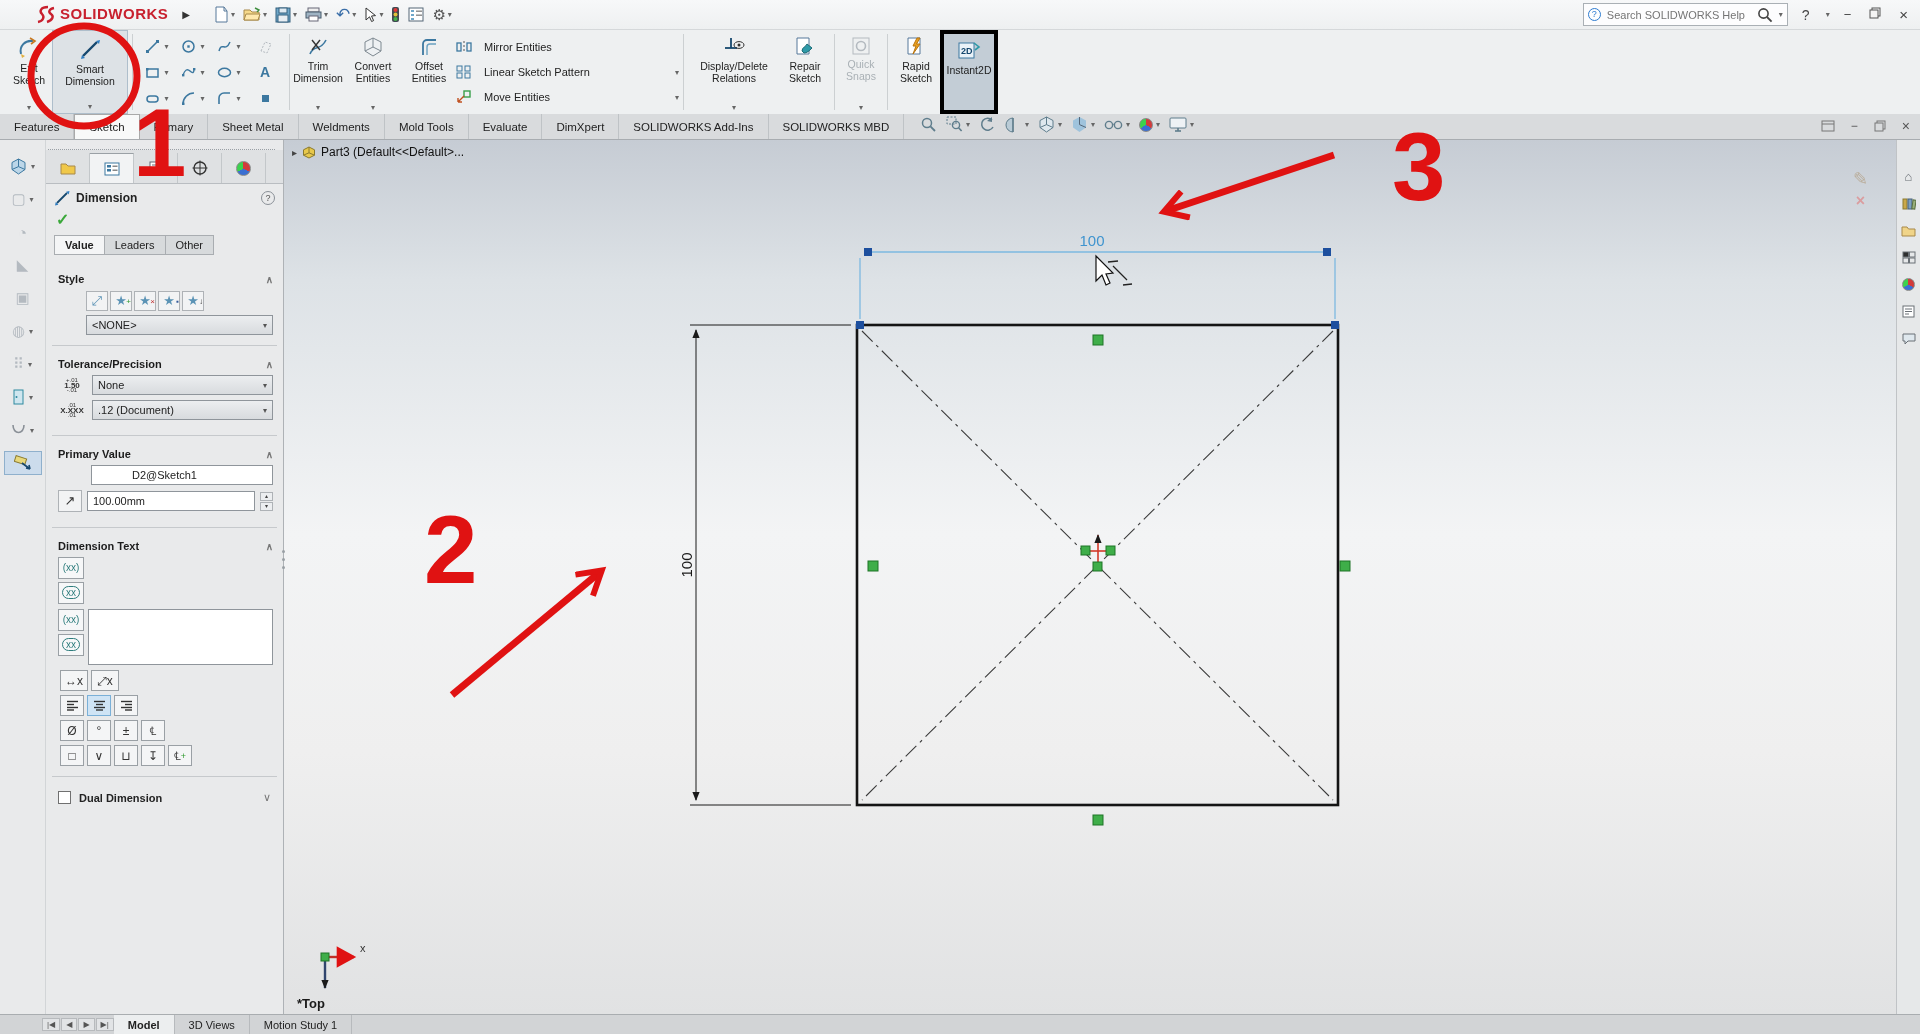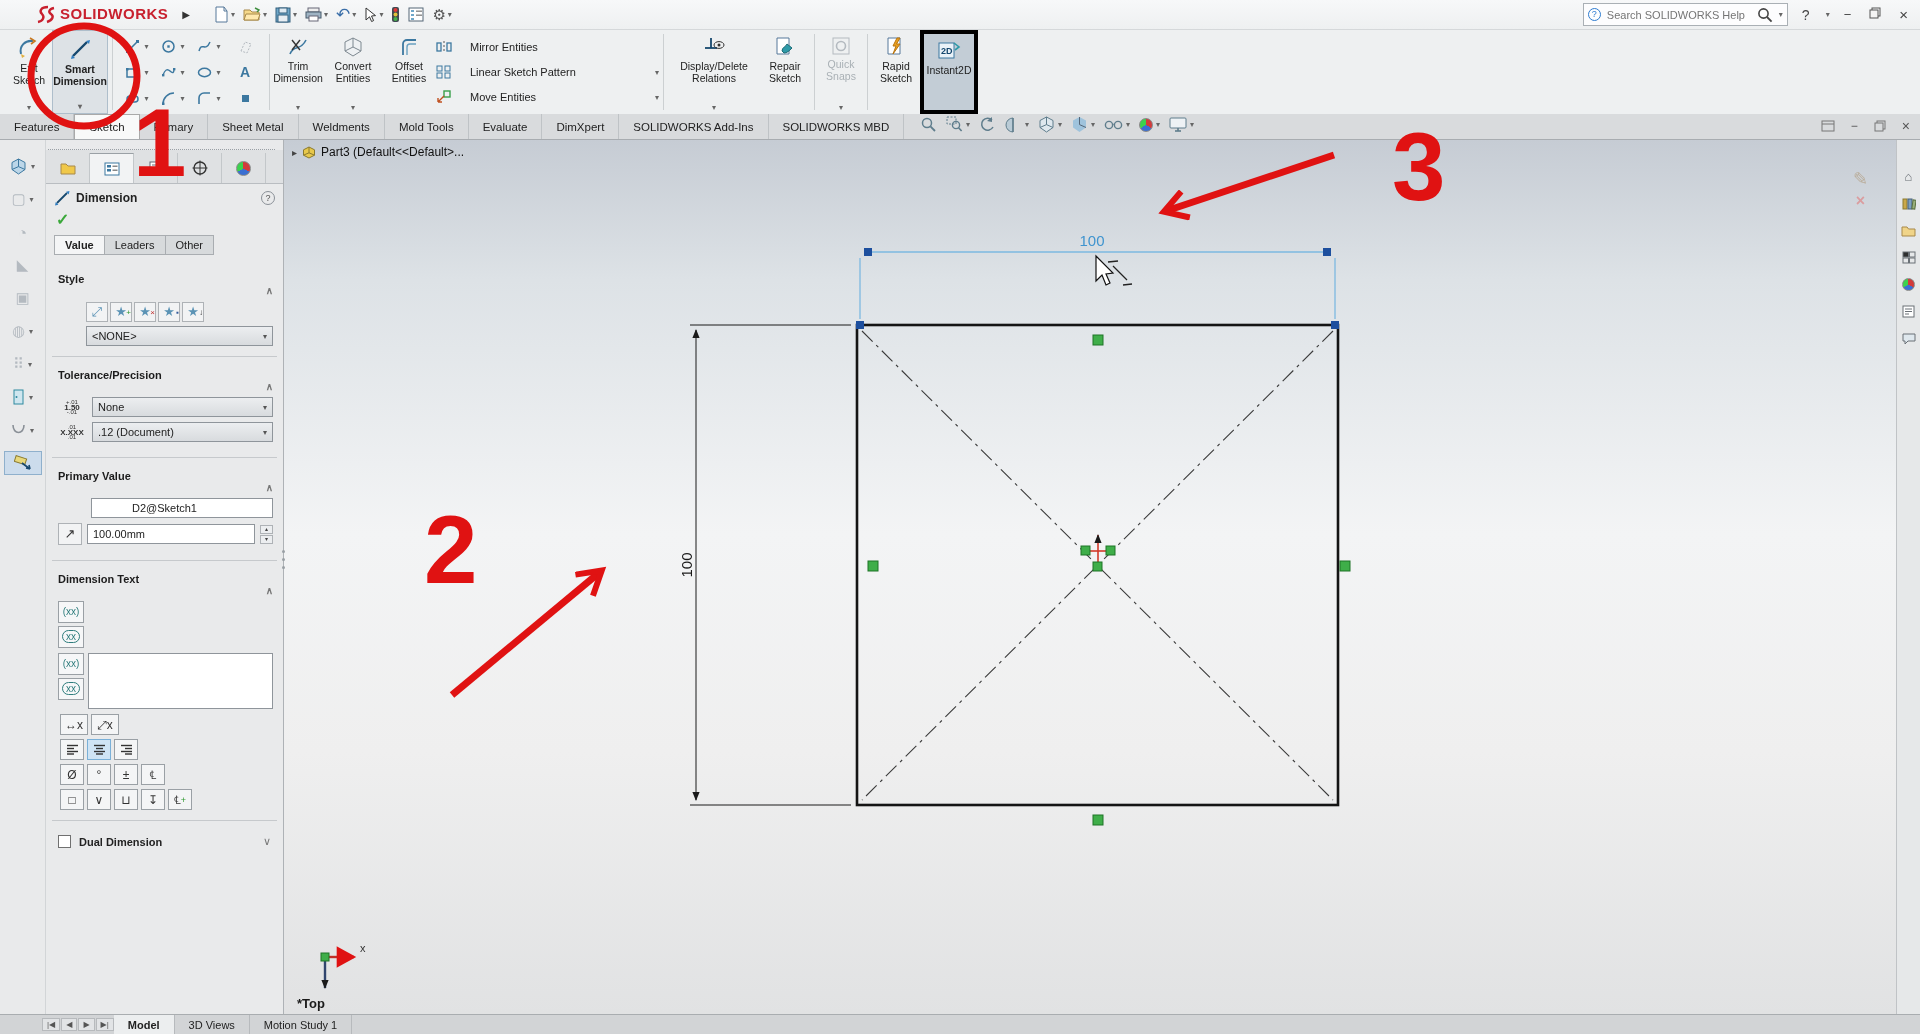--- a/index.html
+++ b/index.html
@@ -38,21 +38,21 @@
     padding-top:6px; width:56px; text-align:center; color:#222; position:relative; }
   .bigbtn .bb-label { font-size:10.5px; line-height:12px; margin-top:2px; }
   .bigbtn .caret { position:absolute; bottom:2px; left:0; right:0; margin:0; }
   .pressed { background:#dde2e6; border:1px solid #aebecb; }
   .active2d { background:#c3cdd6; border:4px solid #000000; }
   .disabledbtn { color:#a9b0b5; }
   .sketchgrid { display:grid; grid-template-columns:repeat(4,36px); grid-template-rows:repeat(3,26px);
     align-content:center; margin:0 2px; }
   .sg-cell { display:flex; align-items:center; justify-content:center; gap:2px; }
   .rowlist { display:flex; flex-direction:column; justify-content:center; gap:3px; width:225px; }
-  .rl-item { display:flex; align-items:center; gap:16px; height:22px; }
+  .rl-item { display:flex; align-items:center; gap:10px; height:22px; }
   .rl-item .lbl { flex:1; font-size:11px; }
   .ico-slot { width:20px; display:flex; justify-content:center; }
 
   
   .tabrow { position:absolute; left:0; top:114px; width:1920px; height:26px; background:#d9dbdd;
     border-bottom:1px solid #a8acb0; display:flex; align-items:stretch; z-index:4; }
   .ctab { padding:0 14px; display:flex; align-items:center; border-right:1px solid #bfc3c6; color:#222; font-size:11.5px; }
   .ctab.active { background:#f8f9f9; border:1px solid #a9a9a9; border-bottom:none; }
   .hud { position:absolute; left:920px; top:116px; display:flex; align-items:center; gap:9px; z-index:6; }
   .hud-g { display:flex; align-items:center; gap:1px; color:#5f7d8c; }
@@ -76,21 +76,21 @@
   .pm-head { display:flex; align-items:center; gap:6px; padding:6px 8px 2px 8px; }
   .pm-head .t { font-weight:bold; font-size:12px; }
   .help-circle { margin-left:auto; width:14px; height:14px; border:1px solid #8a9097; border-radius:50%;
     font-size:9px; line-height:12px; text-align:center; color:#555; }
   .pm-check { color:#3aa83a; font-size:16px; font-weight:bold; padding:2px 0 4px 10px; }
   .vlo { display:flex; margin:2px 0 0 8px; }
   .vlo-tab { padding:3px 10px; background:#d7dadc; border:1px solid #a9adb1; border-left:none; font-size:11px; }
   .vlo-tab:first-child { border-left:1px solid #a9adb1; }
   .vlo-tab.active { background:#f4f5f6; font-weight:bold; }
   .section { padding:6px 10px 4px 12px; }
-  .sec-head { display:flex; align-items:flex-start; font-weight:bold; color:#1c1c1c;flex-direction:column; }
+  .sec-head { display:flex; align-items:flex-end; font-weight:bold; color:#1c1c1c; }
   .sec-head .chev { margin-left:auto; color:#777; font-size:10px; }
   .sec-div { height:1px; background:#c6c9cc; margin:6px 6px; }
   .starrow { display:flex; gap:2px; margin:6px 0 4px 28px; }
   .starbtn { width:22px; height:20px; border:1px solid #aeb2b6; background:#f2f3f4; position:relative;
     color:#5b93b5; font-size:13px; line-height:18px; text-align:center; }
   .starbtn sub { position:absolute; right:0; bottom:-1px; font-size:8px; }
   .dd { height:20px; background:linear-gradient(#eceef0,#d8dbde); border:1px solid #8f959b;
     display:flex; align-items:center; padding:0 5px; font-size:11px; color:#222; }
   .dd .dd-arrow { margin-left:auto; font-size:8px; color:#555; }
   .tolrow { display:flex; align-items:center; gap:6px; margin:5px 0; }
@@ -252,21 +252,21 @@
 <div class="ribbon">
   <div class="bigbtn" style="width:46px;">
     <svg width="24" height="24" viewBox="0 0 24 24">
       <path d="M4 18 C2 10 8 4 16 5" stroke="#3c78a0" stroke-width="2" fill="none"></path>
       <path d="M13 2 l5 3 l-4 3" fill="none" stroke="#c87820" stroke-width="1.6"></path>
       <path d="M4 18 l4 2 l-3 2 z" fill="#e0b040"></path>
       </svg>
     <span class="bb-label">Exit Sketch</span>
     <span class="caret">▾</span>
   </div>
-  <div class="bigbtn pressed" style="width:56px;font-weight:bold;">
+  <div class="bigbtn pressed" style="width:76px;">
     <svg width="24" height="24" viewBox="0 0 24 24">
       <line x1="5" y1="19" x2="19" y2="5" stroke="#16486e" stroke-width="2.4"></line>
       <path d="M3 22 l4-1 -3-3 z" fill="#2e7cc0"></path>
         <path d="M22 3 l-4 1 3 3 z" fill="#2e7cc0"></path>
       </svg>
     <span class="bb-label">Smart Dimension</span>
     <span class="caret">▾</span>
   </div>
   <div class="rb-sep"></div>
   <div class="sketchgrid">

